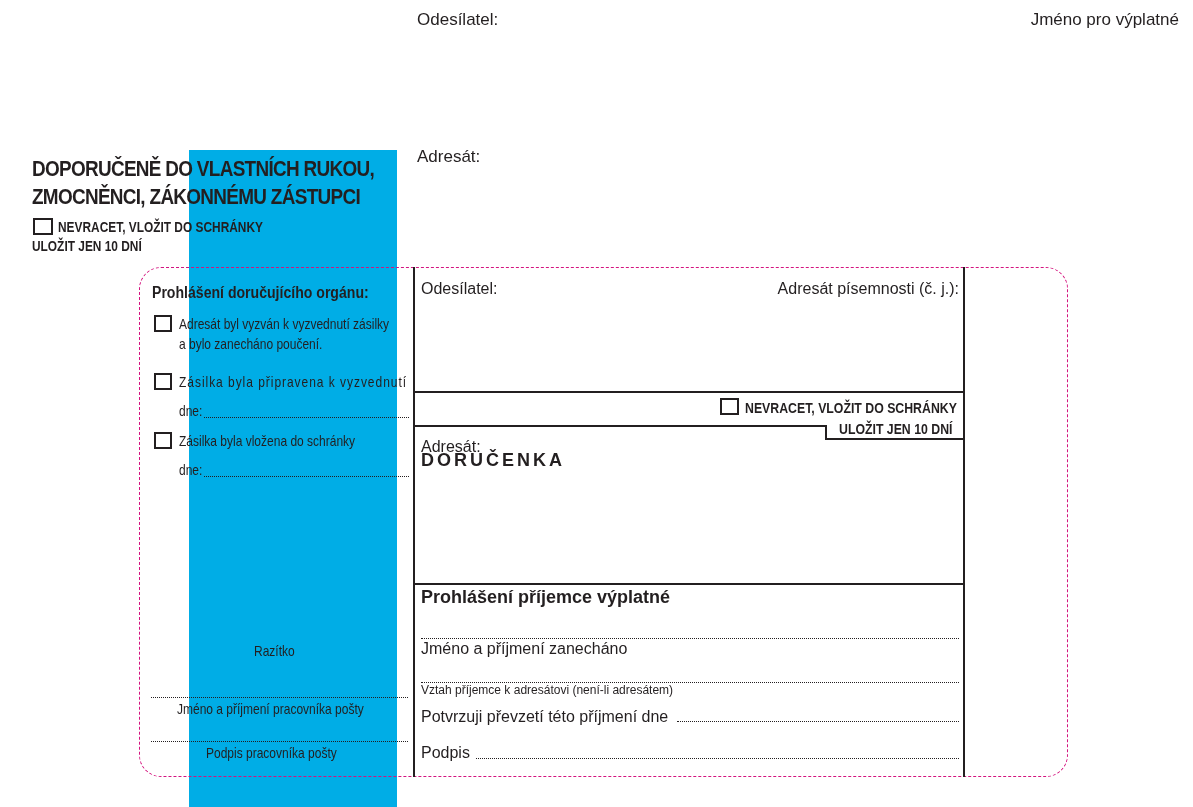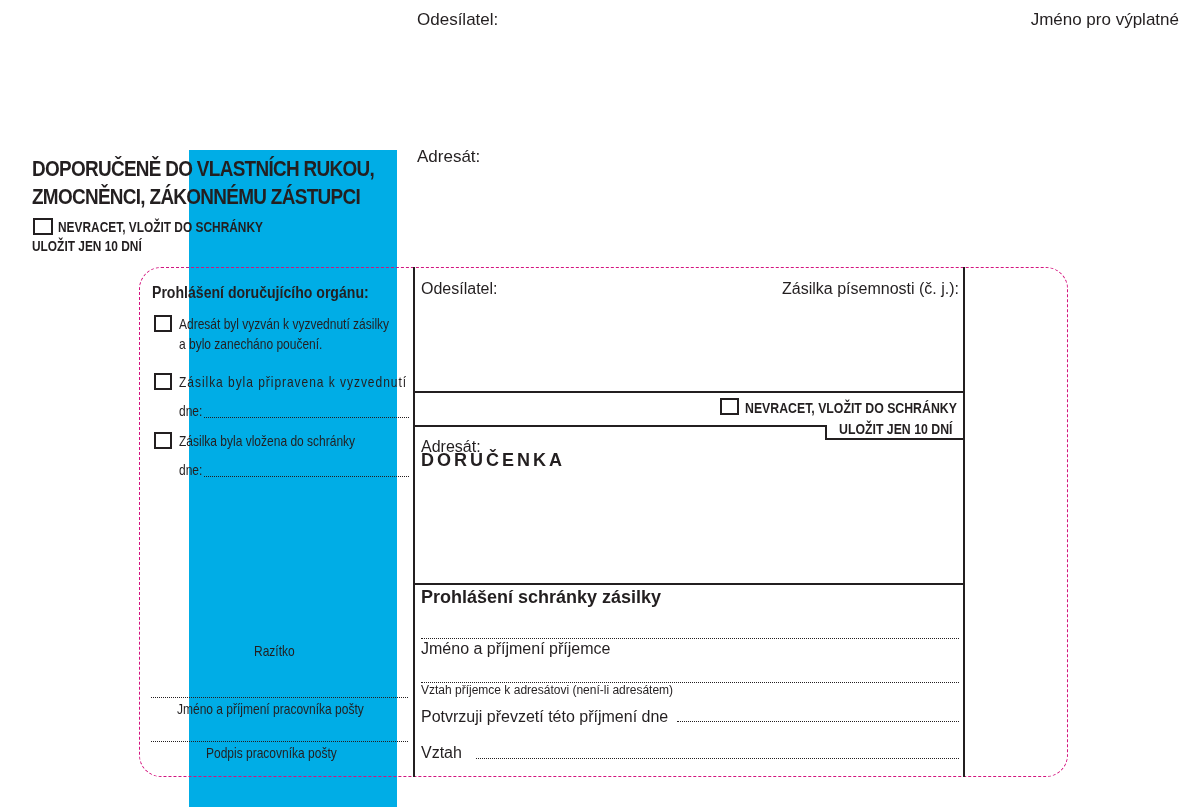--- a/index.html
+++ b/index.html
@@ -56,30 +56,30 @@
 <div class="abs txt" style="left:179px;top:462px;font-size:15px;transform:scaleX(0.8);transform-origin:left top;">dne:</div>
 <div class="abs dots" style="left:204px;top:476px;width:205px;"></div>
 
 <div class="abs txt" style="left:254px;top:643px;font-size:15px;transform:scaleX(0.8);transform-origin:left top;">Razítko</div>
 <div class="abs dots" style="left:151px;top:697px;width:257px;"></div>
 <div class="abs txt" style="left:177px;top:701px;font-size:15px;transform:scaleX(0.8);transform-origin:left top;">Jméno a příjmení pracovníka pošty</div>
 <div class="abs dots" style="left:151px;top:741px;width:257px;"></div>
 <div class="abs txt" style="left:206px;top:745px;font-size:15px;transform:scaleX(0.8);transform-origin:left top;">Podpis pracovníka pošty</div>
 
 <div class="abs txt" style="left:421px;top:281px;font-size:16px;">Odesílatel:</div>
-<div class="abs txt" style="right:234px;top:281px;font-size:16px;">Zásilka písemnosti (č. j.):</div>
+<div class="abs txt" style="right:234px;top:281px;font-size:16px;">Adresát písemnosti (č. j.):</div>
 
 <div class="abs txt" style="left:421px;top:420px;font-size:18px;font-weight:bold;letter-spacing:3px;margin-top:31px;">DORUČENKA</div>
 <div class="abs chk" style="left:720px;top:398px;width:19px;height:17px;"></div>
 <div class="abs txt bold-cond" style="left:745px;top:400px;font-size:15px;transform:scaleX(0.82);transform-origin:left top;">NEVRACET, VLOŽIT DO SCHRÁNKY</div>
 <div class="abs txt bold-cond" style="left:839px;top:421px;font-size:15px;transform:scaleX(0.82);transform-origin:left top;">ULOŽIT JEN 10 DNÍ</div>
 
 <div class="abs txt" style="left:421px;top:439px;font-size:16px;">Adresát:</div>
 
-<div class="abs txt" style="left:421px;top:588px;font-size:18px;font-weight:bold;">Prohlášení schránky zásilky</div>
+<div class="abs txt" style="left:421px;top:588px;font-size:18px;font-weight:bold;">Prohlášení příjemce výplatné</div>
 <div class="abs dots" style="left:421px;top:638px;width:538px;"></div>
-<div class="abs txt" style="left:421px;top:641px;font-size:16px;">Jméno a příjmení příjemce</div>
+<div class="abs txt" style="left:421px;top:641px;font-size:16px;">Jméno a příjmení zanecháno</div>
 <div class="abs dots" style="left:421px;top:682px;width:538px;"></div>
 <div class="abs txt" style="left:421px;top:684px;font-size:12px;text-align:right;">Vztah příjemce k adresátovi (není-li adresátem)</div>
 <div class="abs txt" style="left:421px;top:709px;font-size:16px;">Potvrzuji převzetí této příjmení dne</div>
 <div class="abs dots" style="left:677px;top:721px;width:282px;"></div>
-<div class="abs txt" style="left:421px;top:745px;font-size:16px;">Vztah</div>
+<div class="abs txt" style="left:421px;top:745px;font-size:16px;">Podpis</div>
 <div class="abs dots" style="left:476px;top:758px;width:483px;"></div>
 
 </body></html>

